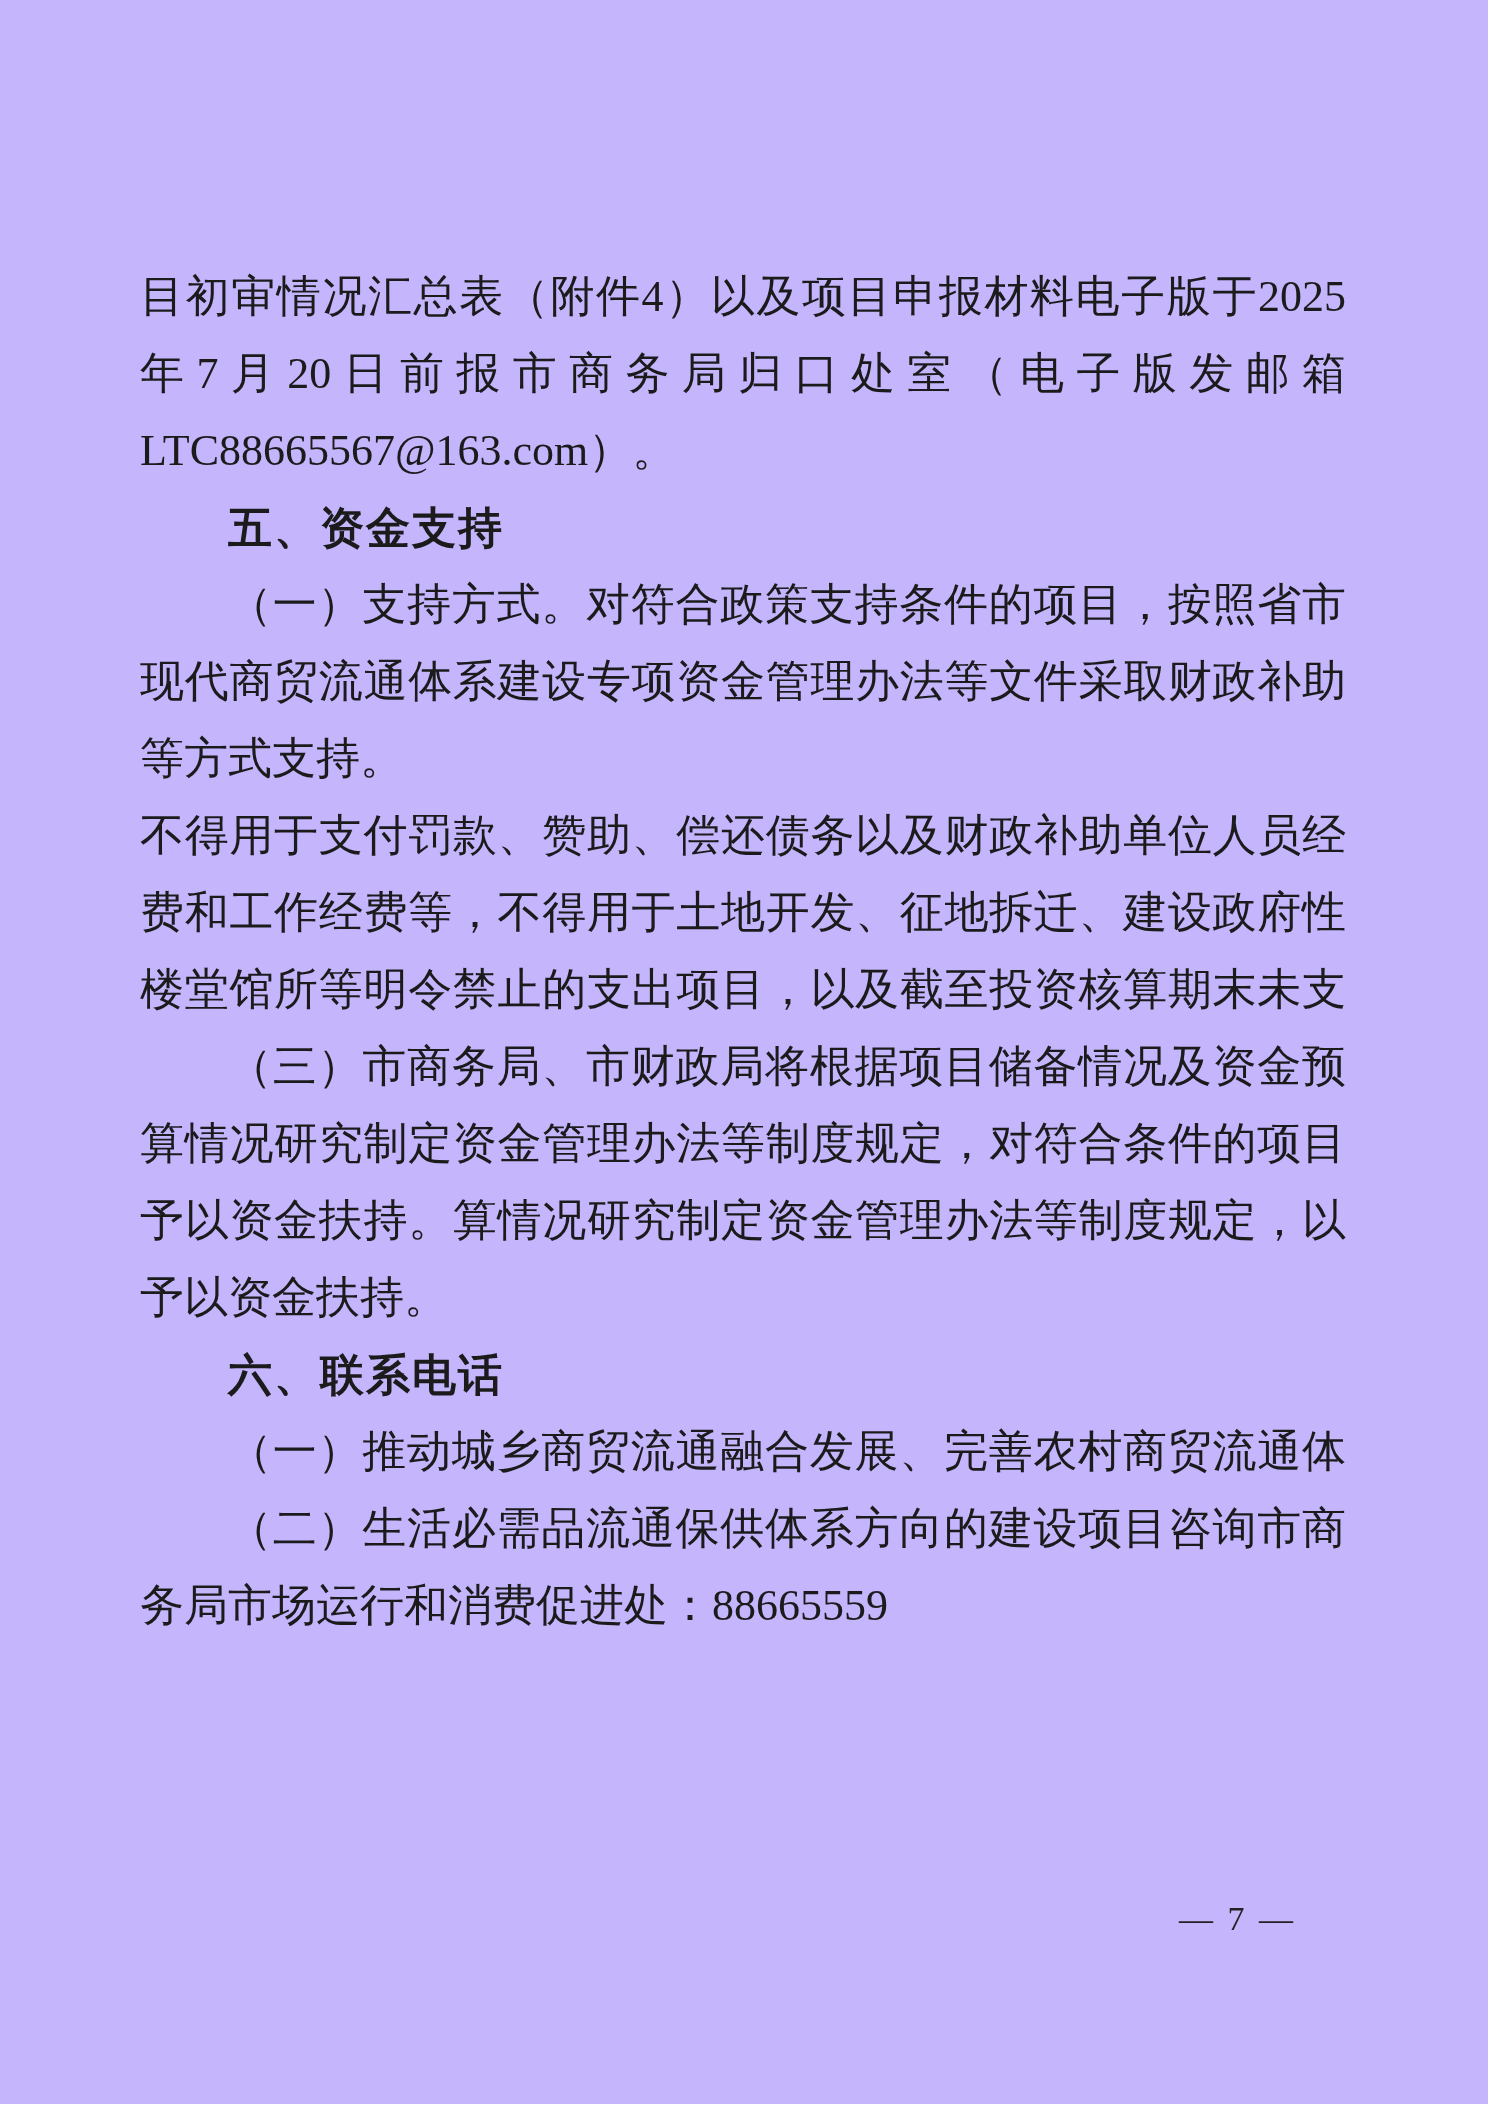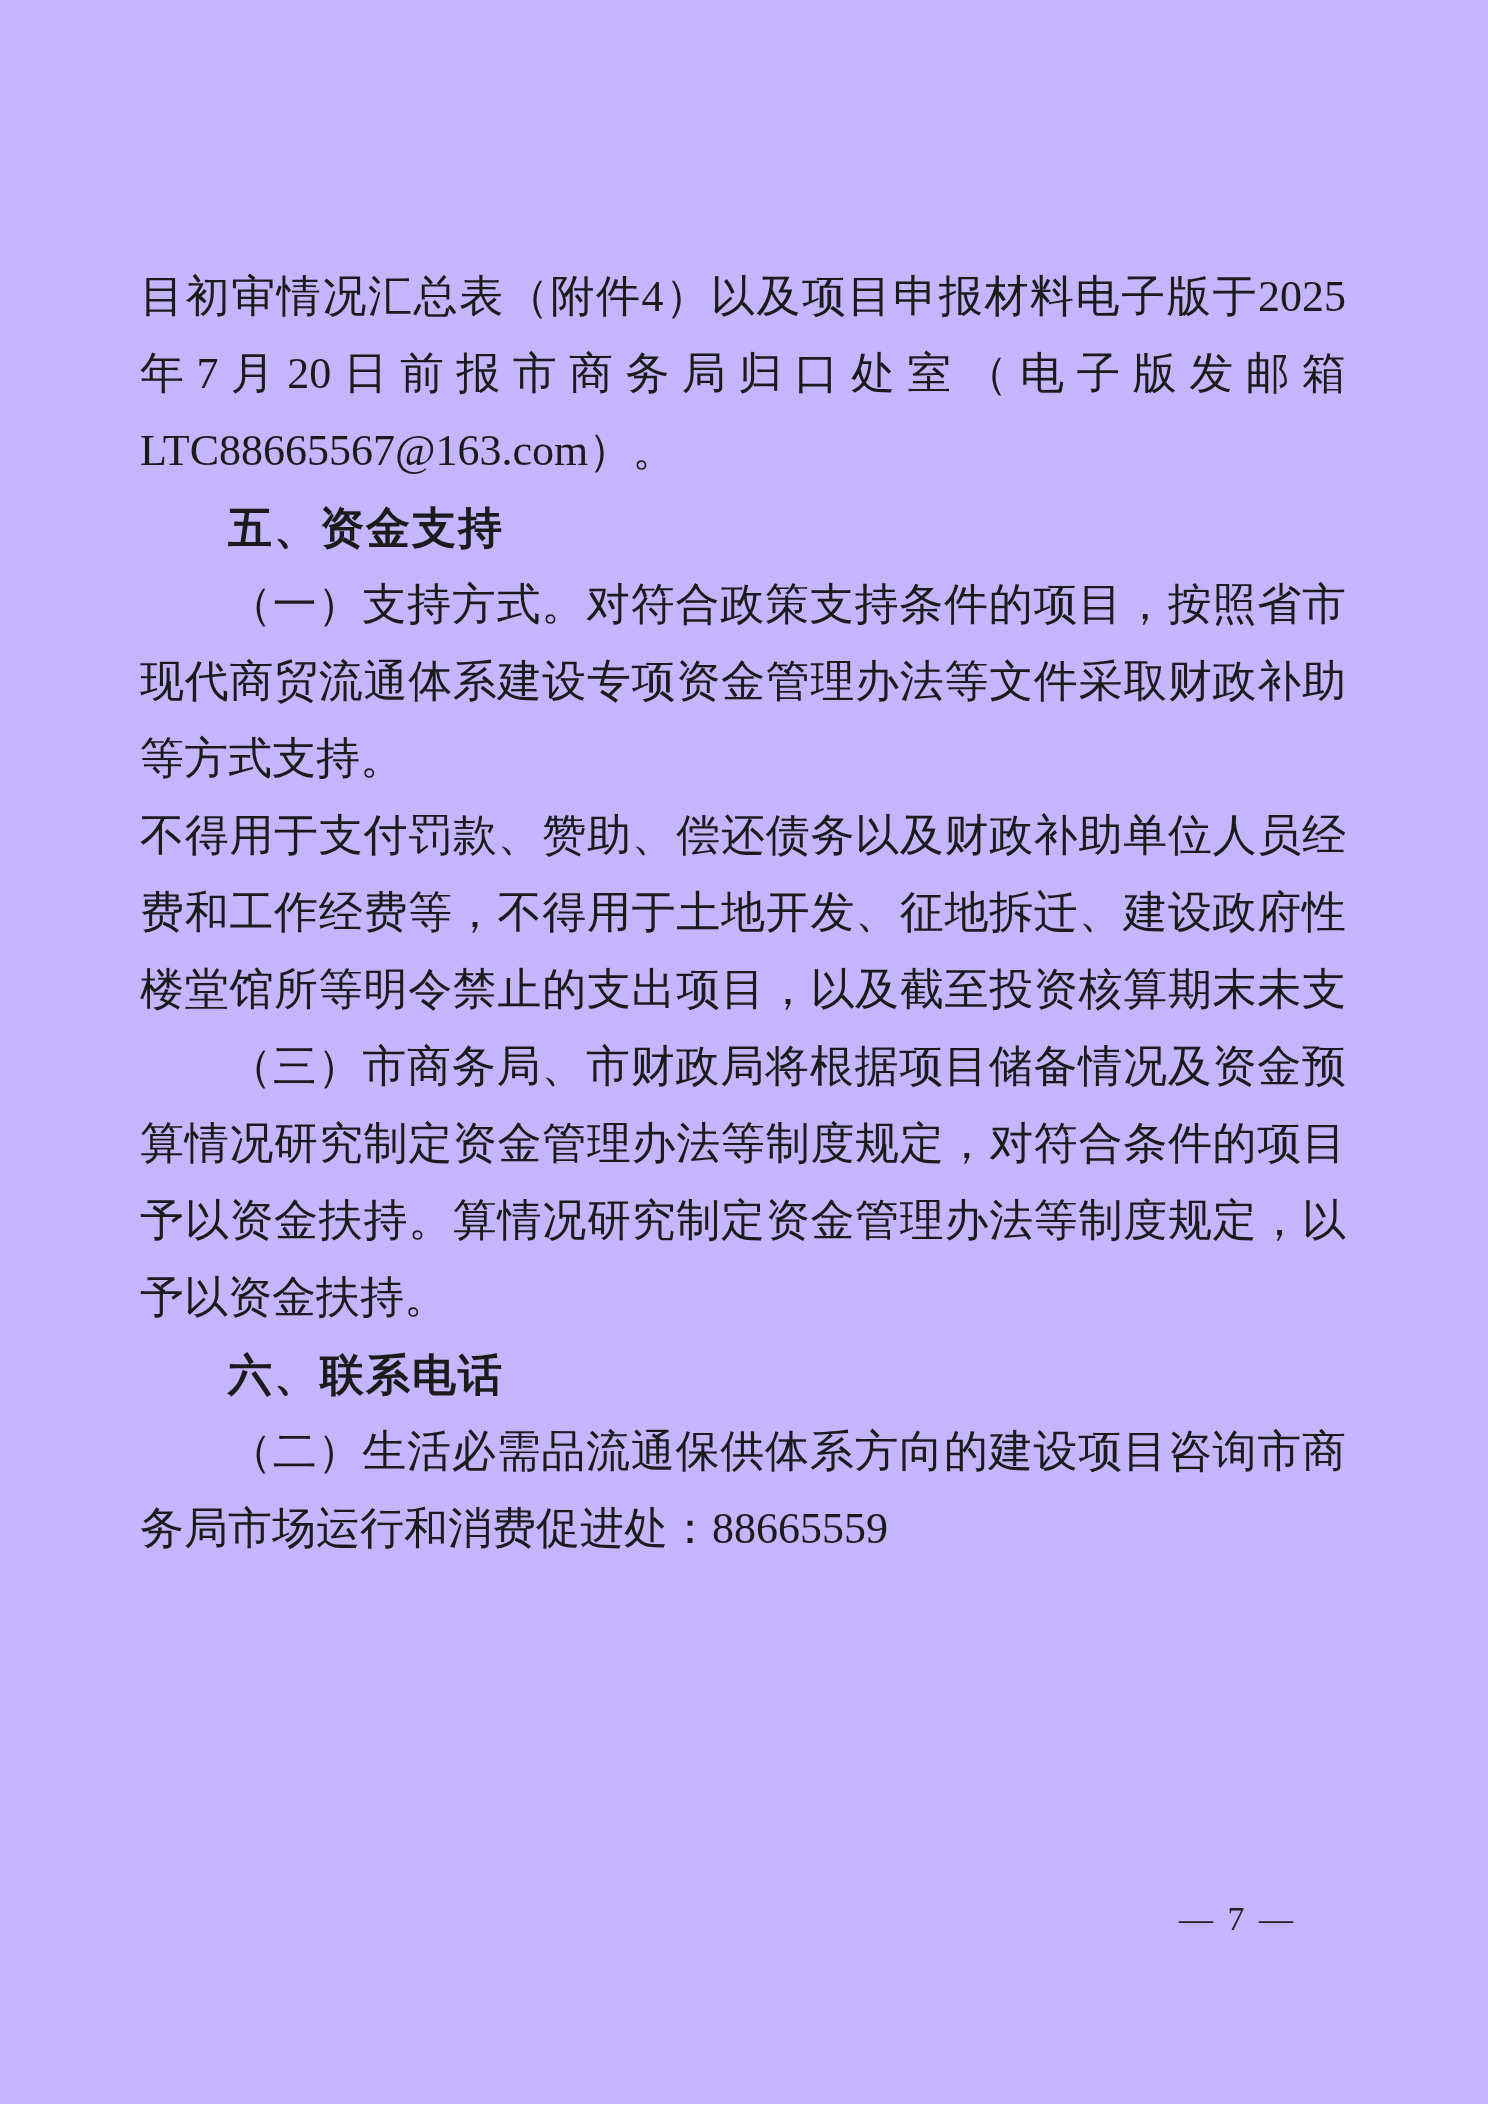--- a/index.html
+++ b/index.html
@@ -68,20 +68,21 @@
     <div class="line">现代商贸流通体系建设专项资金管理办法等文件采取财政补助</div>
     <div class="line left">等方式支持。</div>
     <div class="line">不得用于支付罚款、赞助、偿还债务以及财政补助单位人员经</div>
     <div class="line">费和工作经费等，不得用于土地开发、征地拆迁、建设政府性</div>
     <div class="line">楼堂馆所等明令禁止的支出项目，以及截至投资核算期末未支</div>
     <div class="line indent">（三）市商务局、市财政局将根据项目储备情况及资金预</div>
     <div class="line">算情况研究制定资金管理办法等制度规定，对符合条件的项目</div>
     <div class="line">予以资金扶持。算情况研究制定资金管理办法等制度规定，以</div>
     <div class="line left">予以资金扶持。</div>
     <div class="line left indent heading">六、联系电话</div>
+    <div class="line indent">（一）推动城乡商贸流通融合发展、完善农村商贸流通体</div>
     <div class="line indent">（二）生活必需品流通保供体系方向的建设项目咨询市商</div>
     <div class="line left">务局市场运行和消费促进处：88665559</div>
   </div>
 
   <div class="page-number">— 7 —</div>
 
   <div class="scan-edge"></div>
 </div>
 
 </body></html>

